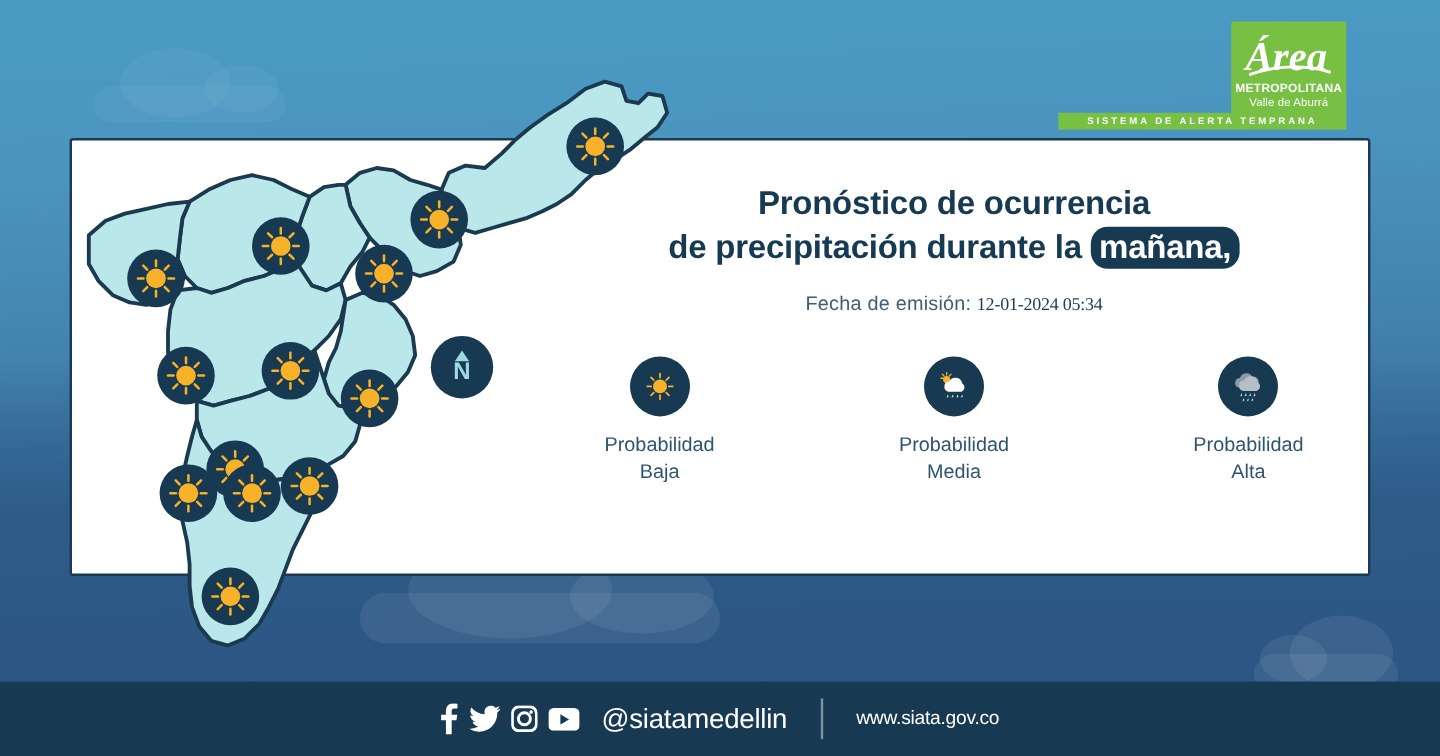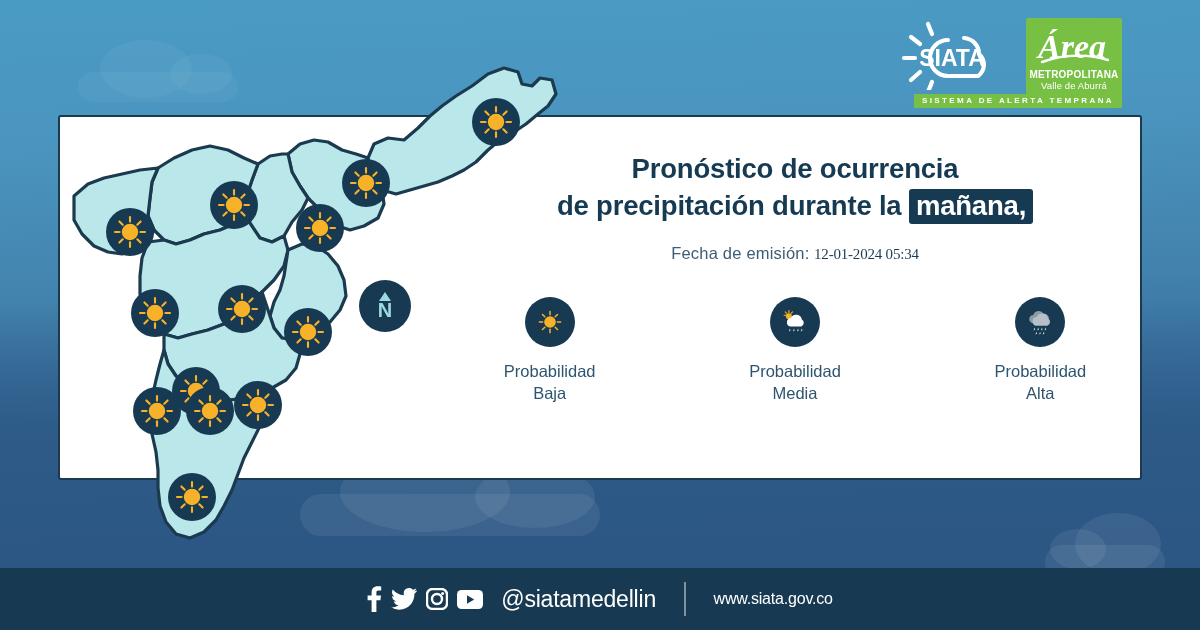--- a/index.html
+++ b/index.html
@@ -40,21 +40,21 @@
   .am-logo {
     width:96px; height:78px; background:#77c043; border-radius:2px;
     display:flex; flex-direction:column; align-items:center; justify-content:flex-end;
     padding-bottom:5px; position:relative; overflow:hidden;
   }
   .am-script { position:absolute; top:2px; left:0; right:0; height:50px; }
   .am-l1 { font-size:10px; font-weight:bold; color:#fff; letter-spacing:.2px; line-height:11px; }
   .am-l2 { font-size:9.5px; color:#fff; letter-spacing:.1px; line-height:11px;text-align:right; }
   .tagline {
     position:absolute; right:78px; top:94px; z-index:14;
-    background:#77c043; padding:2px 8px 3px;
+    background:#77c043; padding:2px 24px 3px;
     color:#fff; font-size:8px; font-weight:bold; letter-spacing:2.4px;
     white-space:nowrap;
   }
 
   
   .panel {
     position:absolute; left:58px; top:115px; width:1084px; height:365px;
     background:#fff; border:2px solid #1b3a4f; border-radius:3px; z-index:5;
   }
 
@@ -80,21 +80,21 @@
     border-bottom:9px solid #9ed9e2; margin-bottom:-1px;
   }
   .compass .n { font-size:20px; font-weight:bold; line-height:20px; font-family:"Liberation Sans",sans-serif; }
 
   
   .content { position:absolute; left:470px; top:150px; width:650px; z-index:9; text-align:center; }
   .title {
     color:#153a52; font-size:27.5px; font-weight:bold; line-height:37px;
     letter-spacing:-.2px;
   }
-  .hl { background:#153a52; color:#fff; padding:1px 7px 3px; border-radius:3px; }
+  .hl { background:#153a52; color:#fff; padding:1px 7px 3px; border-radius:14px; }
   .emission { margin-top:20px; color:#3d5d74; font-size:16.5px; }
   .emission .lbl { letter-spacing:.2px; }
   .emission .val { font-size:15px; color:#1d3b52; letter-spacing:-.2px;font-family:Liberation Serif, serif; }
 
   
   .legend { margin-top:34px; display:flex; justify-content:center; gap:86px; }
   .leg-item { width:160px; display:flex; flex-direction:column; align-items:center; }
   .leg-ico { width:50px; height:50px; border-radius:50%; background:#173a52;
              display:flex; align-items:center; justify-content:center; }
   .leg-txt { margin-top:13px; color:#2d5570; font-size:16.5px; line-height:22px; }
@@ -115,34 +115,20 @@
 
 <div class="stage">
 
   <div class="sky"></div>
   <div class="sky-lower"></div>
   <div class="cloud cloud-c"></div>
   <div class="cloud cloud-a"></div>
   <div class="cloud cloud-b"></div>
 
   <div class="logos">
-    <div class="siata-logo">
-      <svg viewBox="0 0 124 72" width="124" height="72" aria-hidden="true">
-        <g fill="none" stroke="#ffffff" stroke-width="4.2" stroke-linecap="round">
-          <path d="M58 22 A17 17 0 1 0 58 58"></path>
-          <path d="M74 20 a16 16 0 0 1 15 16 a14 14 0 0 1 -1 22 l-28 0"></path>
-          <line x1="25" y1="40" x2="14" y2="40"></line>
-          <line x1="30" y1="26" x2="21" y2="19"></line>
-          <line x1="42" y1="16" x2="38" y2="6"></line>
-          <line x1="30" y1="54" x2="21" y2="62"></line>
-          <line x1="42" y1="64" x2="38" y2="74"></line>
-        </g>
-        <text x="62" y="48" text-anchor="middle" fill="#ffffff" font-family="Liberation Sans, sans-serif" font-size="23" font-weight="bold">SIATA</text>
-      </svg>
-    </div>
 
     <div class="am-logo">
       <svg class="am-script" viewBox="0 0 92 50" aria-hidden="true">
         <text x="46" y="38" text-anchor="middle" fill="#ffffff" font-family="Liberation Serif, serif" font-style="italic" font-size="34" font-weight="bold">Área</text>
         <path d="M16 42 C38 34, 62 34, 82 40" stroke="#ffffff" stroke-width="2.4" fill="none" stroke-linecap="round"></path>
       </svg>
       <div class="am-l1">METROPOLITANA</div>
       <div class="am-l2">Valle de Aburrá</div>
     </div>
   </div>

